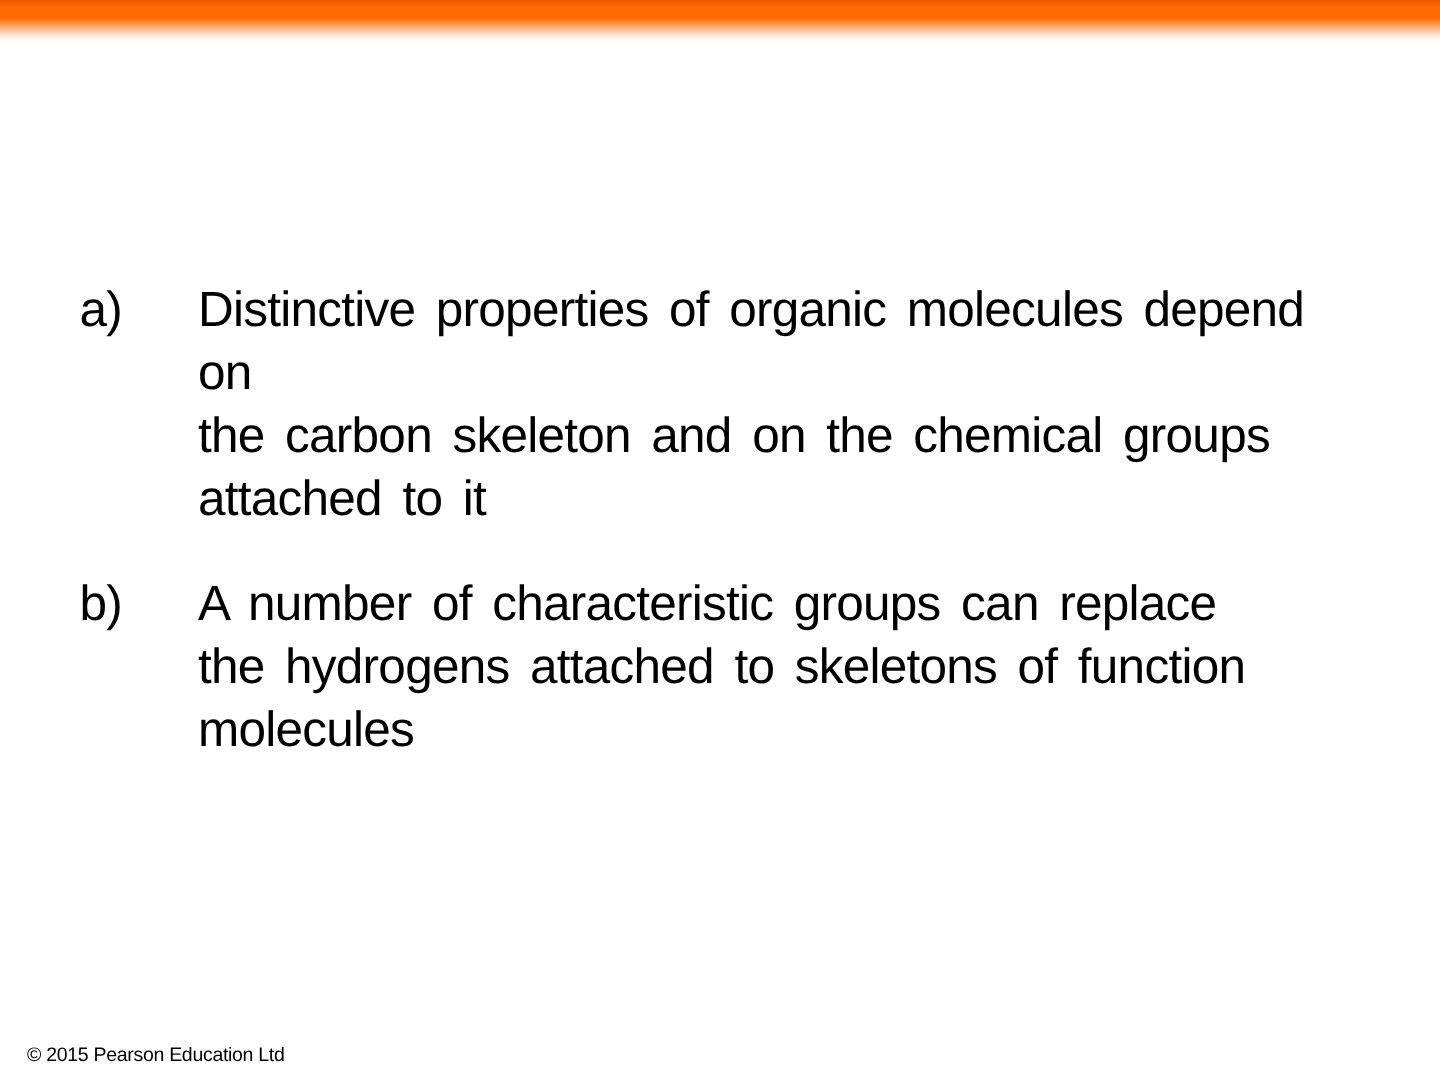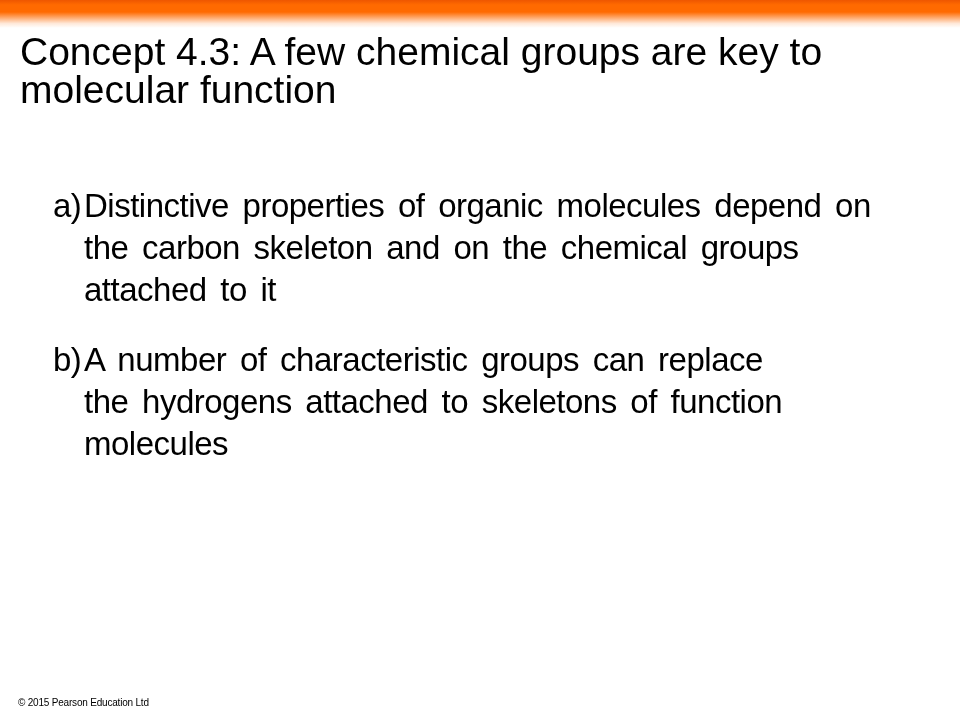--- a/index.html
+++ b/index.html
@@ -56,40 +56,39 @@
     color: #000000;
     letter-spacing: -0.5px;
     word-spacing: 5px;
   }
   .bullet-marker {
     grid-column: 1;
   }
   .bullet-text {
     grid-column: 2;
     white-space: pre-line;
+    margin-left: 48px;
   }
   .footer-copyright {
     position: absolute;
     left: 18px;
     top: 695px;
-    font-size: 10px;
+    font-size: 13px;
     line-height: 15px;
     color: #000000;
     letter-spacing: -0.2px;
   }
 </style>
 </head>
 <body>
 
 <div class="slide">
 
   <div class="top-bar"></div>
 
-  <h1 class="slide-title">Concept 4.3: A few chemical groups are key to
-molecular function</h1>
 
   <div class="bullet-list">
 
     <div class="bullet-item">
       <span class="bullet-marker">a)</span>
       <span class="bullet-text">Distinctive properties of organic molecules depend on
 the carbon skeleton and on the chemical groups
 attached to it</span>
     </div>
 

